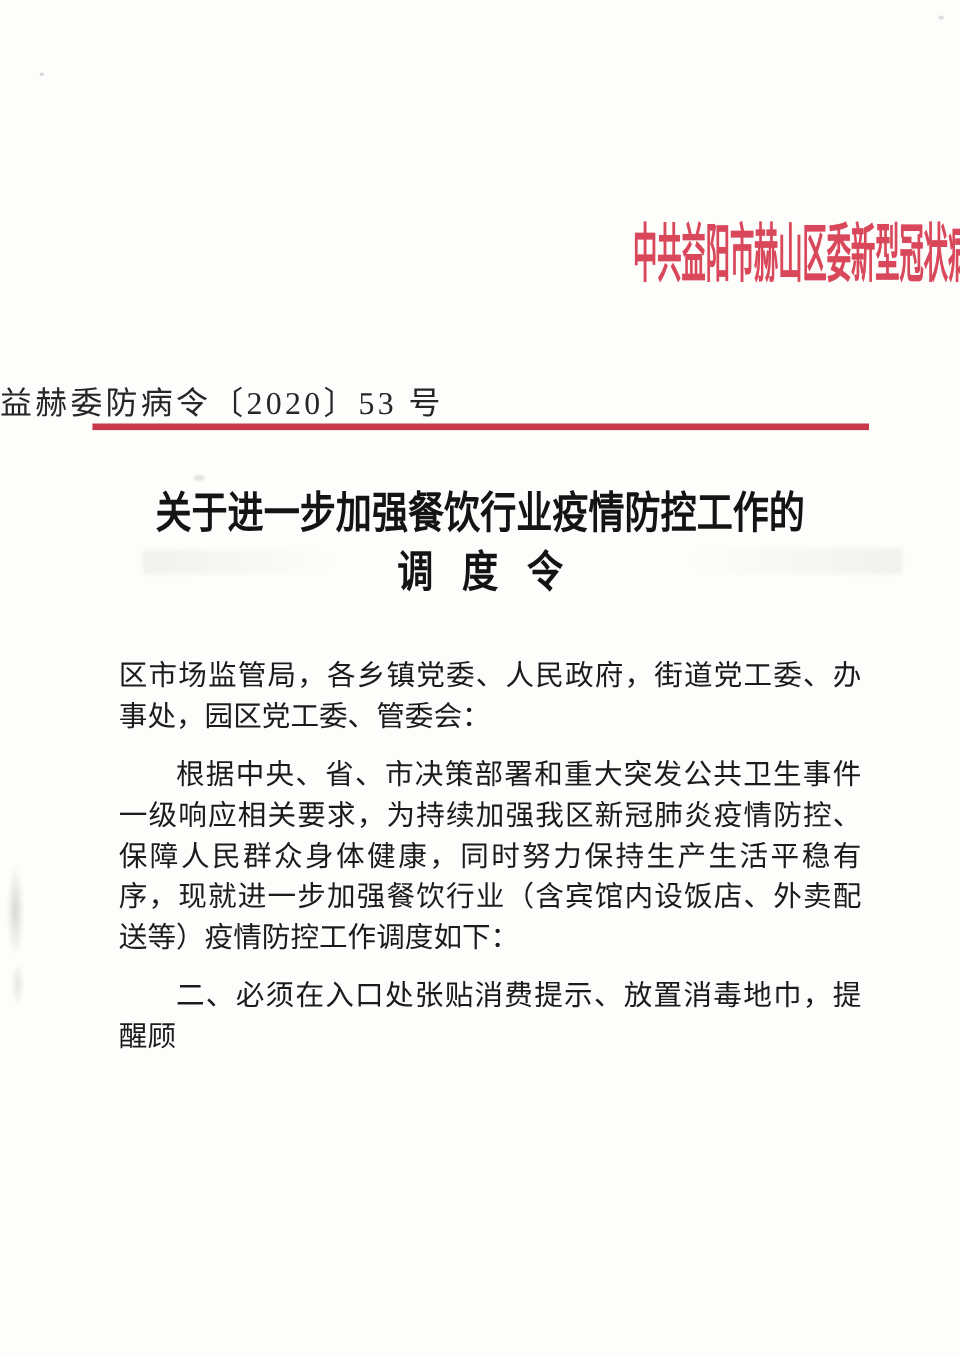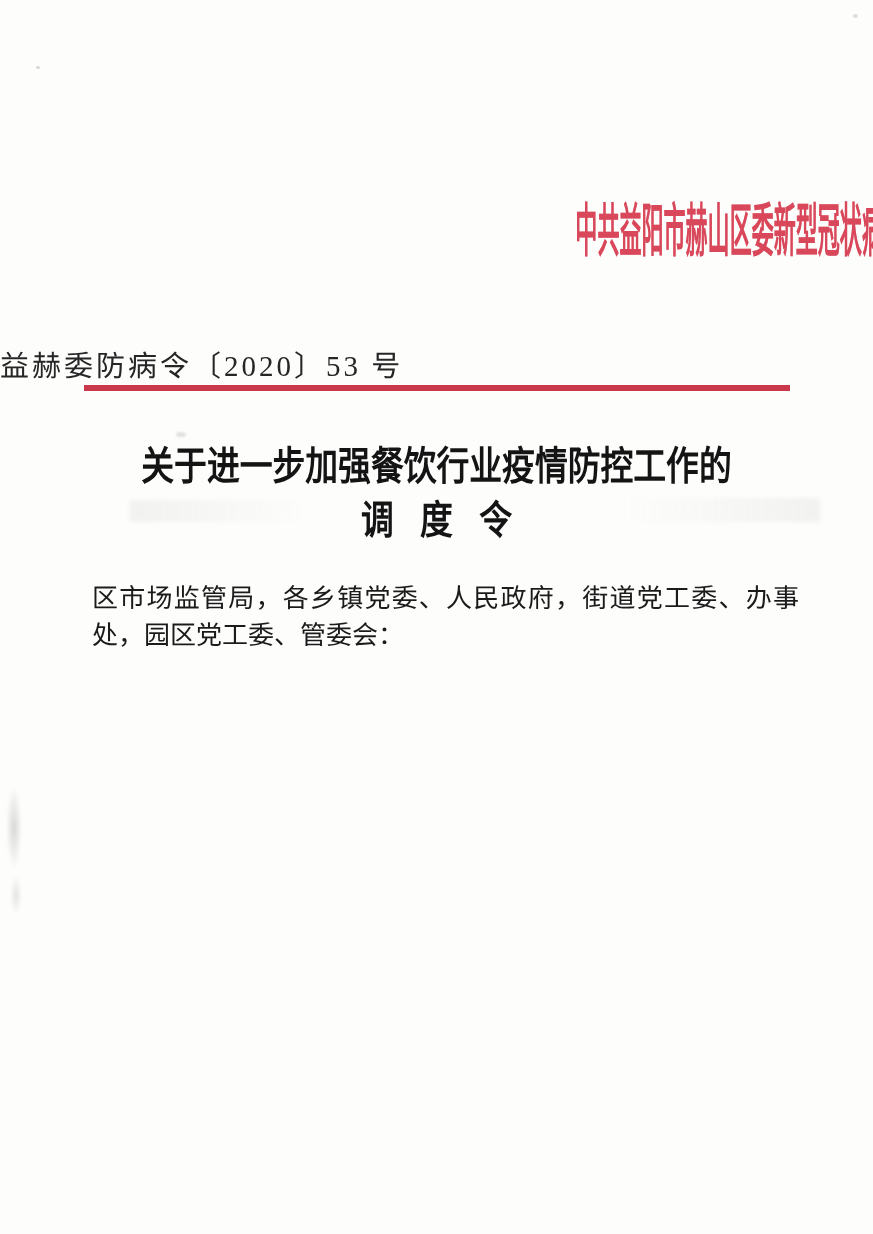--- a/index.html
+++ b/index.html
@@ -92,21 +92,21 @@
     position: absolute;
     top: 580px;
     left: 92px;
     width: 707px;
     font-size: 26px;
     line-height: 37px;
     text-align: justify;
     color: #1b1b1b;
   }
   .body-text p {
-    margin: 0;
+    margin: 16px;
     padding: 0;
   }
   .body-text p.ind {
     text-indent: 2em;
   }
 
   
   .scan-smudge {
     position: absolute;
     pointer-events: none;
@@ -148,20 +148,22 @@
 
   <div class="red-line"></div>
 
   <div class="title-block">
     <div class="title-line1">关于进一步加强餐饮行业疫情防控工作的</div>
     <div class="title-line2">调度令</div>
   </div>
 
   <div class="body-text">
     <p>区市场监管局，各乡镇党委、人民政府，街道党工委、办事处，园区党工委、管委会：</p>
+    <p class="ind">根据中央、省、市决策部署和重大突发公共卫生事件一级响应相关要求，为持续加强我区新冠肺炎疫情防控、保障人民群众身体健康，同时努力保持生产生活平稳有序，现就进一步加强餐饮行业（含宾馆内设饭店、外卖配送等）疫情防控工作调度如下：</p>
+    <p class="ind">二、必须在入口处张贴消费提示、放置消毒地巾，提醒顾</p>
   </div>
 
   <div class="scan-smudge smudge-a"></div>
   <div class="scan-smudge smudge-b"></div>
   <div class="scan-smudge speck-1"></div>
   <div class="scan-smudge speck-2"></div>
   <div class="scan-smudge speck-3"></div>
   <div class="scan-smudge streak-1"></div>
   <div class="scan-smudge streak-2"></div>
 

